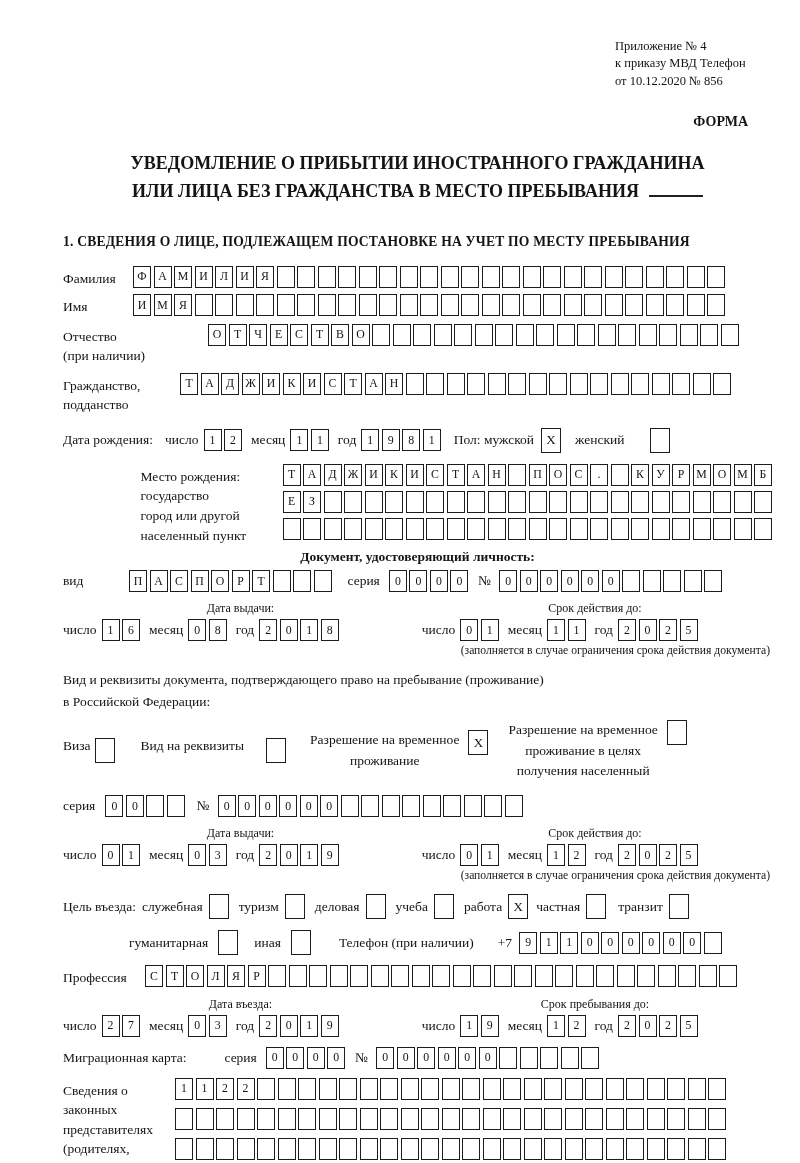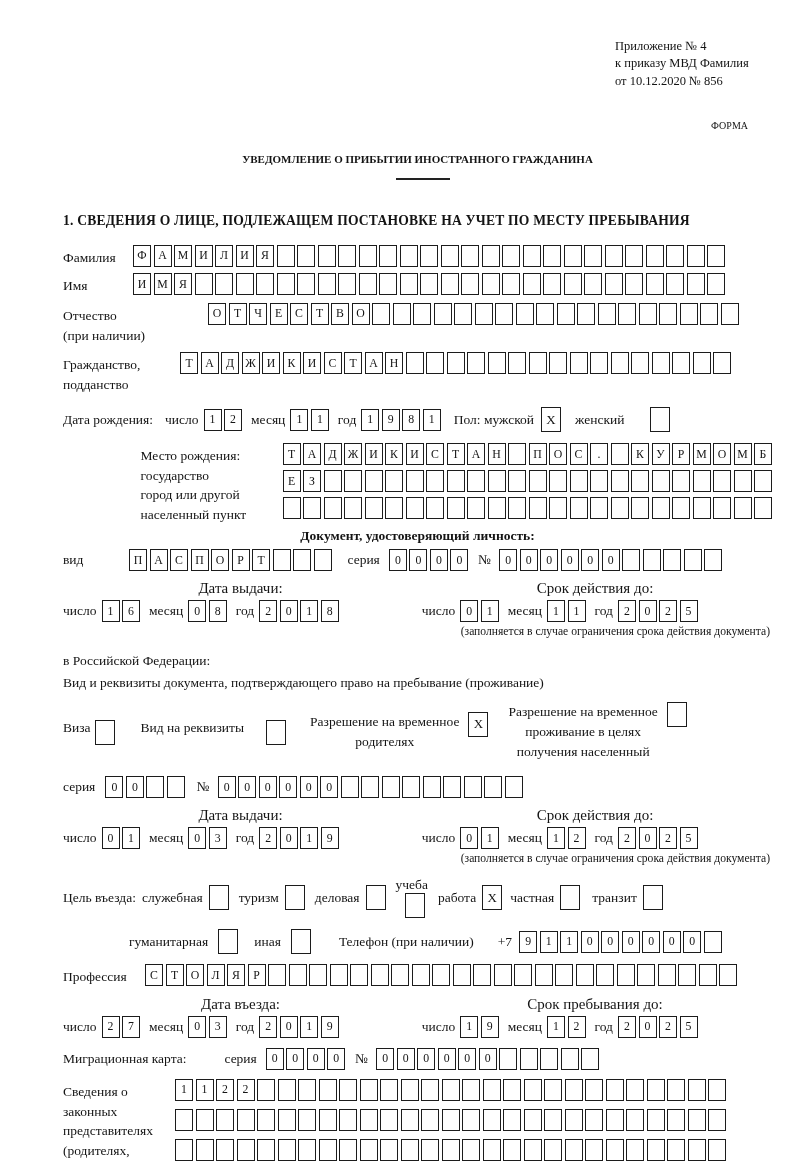--- a/index.html
+++ b/index.html
@@ -6,24 +6,24 @@
   body{
     width:800px;height:1163px;background:#ffffff;color:#141414;
     font-family:"Liberation Serif","DejaVu Serif",serif;
     overflow:hidden;
   }
   .page{box-sizing:border-box;width:800px;height:1163px;padding:38px 28px 0 63px;position:relative;}
 
   
   .appendix{margin-left:552px;font-size:12.5px;line-height:1.38;}
   .appendix .rev{font-size:11.8px;margin-top:5px;line-height:1.35;}
-  .forma{margin-top:30px;text-align:right;padding-right:24px;font-weight:normal;font-size:10px;}
+  .forma{margin-top:24px;text-align:right;padding-right:24px;font-weight:bold;font-size:14px;}
 
   
-  .title{margin-top:20px;text-align:center;font-weight:bold;font-size:11px;line-height:1.55;}
+  .title{margin-top:20px;text-align:center;font-weight:bold;font-size:18px;line-height:1.55;}
   .blank-line{display:inline-block;width:54px;border-bottom:2px solid #222;margin-left:10px;vertical-align:baseline;}
   .section{margin-top:28px;font-weight:bold;font-size:13.6px;letter-spacing:.2px;}
 
   
   .row{display:flex;align-items:flex-start;margin-top:7px;}
   .lab{font-size:13.5px;line-height:1.45;flex:none;padding-top:3px;}
   .lab div{white-space:nowrap;}
   .lw70{width:70px;}  .lw117{width:117px;} .lw145{width:145px;}
   .lw142{width:142px;} .lw82{width:82px;}  .lw112{width:112px;}
   .cells{display:flex;gap:2.5px;flex:none;}
@@ -36,21 +36,21 @@
   .cbox{
     box-sizing:border-box;width:20px;height:25px;border:1.7px solid #1c1c1c;background:#fff;
     display:inline-flex;align-items:center;justify-content:center;font-size:13px;flex:none;
   }
 
   
   .dline{display:flex;align-items:center;margin-top:7px;font-size:13.5px;}
   .dgroup{display:flex;align-items:center;}
   .dgroup .dl{margin-right:5px;}
   .dgroup .cells{margin-right:9px;}
-  .sublabels{display:flex;margin-top:9px;font-size:15px;}
+  .sublabels{display:flex;margin-top:9px;font-size:12px;}
   .sublabels .l{width:355px;text-align:center;}
   .sublabels .r{flex:1;text-align:center;}
   .note{font-size:11.6px;text-align:right;margin-top:3px;padding-right:2px;}
 
   .para{font-size:13.5px;margin-top:12px;line-height:1.6;}
 
   
   .optrow{display:flex;align-items:center;margin-top:8px;font-size:13.5px;}
   .opt{display:flex;align-items:flex-start;}
   .opt .cbox{margin-left:9px;}
@@ -63,30 +63,30 @@
 
   .center-bold{text-align:center;font-weight:bold;font-size:13.5px;margin-top:8px;}
 </style>
 </head>
 <body>
 
 <div class="page">
 
   <div class="appendix">
     <div>Приложение № 4</div>
-    <div>к приказу МВД Фамилия</div>
+    <div>к приказу МВД Телефон</div>
     <div>от 10.12.2020 № 856</div>
   </div>
 
   <div class="forma">ФОРМА</div>
 
   <div class="title">
     <div>УВЕДОМЛЕНИЕ О ПРИБЫТИИ ИНОСТРАННОГО ГРАЖДАНИНА</div>
     <div>
-      <span class="blank-line"></span>
+      <span>ИЛИ ЛИЦА БЕЗ ГРАЖДАНСТВА В МЕСТО ПРЕБЫВАНИЯ</span><span class="blank-line"></span>
     </div>
   </div>
 
   <div class="section">1. СВЕДЕНИЯ О ЛИЦЕ, ПОДЛЕЖАЩЕМ ПОСТАНОВКЕ НА УЧЕТ ПО МЕСТУ ПРЕБЫВАНИЯ</div>
 
   <div class="row" style="margin-top:16px;">
     <div class="lab lw70">Фамилия</div>
     <div class="cells">
         <span class="cell">Ф</span>
         <span class="cell">А</span>
@@ -421,37 +421,37 @@
           <span class="cell">2</span>
           <span class="cell">0</span>
           <span class="cell">2</span>
           <span class="cell">5</span>
         </span>
     </span>
   </div>
   <div class="note">(заполняется в случае ограничения срока действия документа)</div>
 
   <div class="para">
+    <div>Вид и реквизиты документа, подтверждающего право на пребывание (проживание)</div>
     <div>в Российской Федерации:</div>
-    <div>Вид и реквизиты документа, подтверждающего право на пребывание (проживание)</div>
   </div>
 
   <div class="optrow">
     <div class="opt">
       <span>Виза</span>
       <span class="cbox" style="margin-left:4px;"></span>
     </div>
     <div class="opt" style="margin-left:26px;">
       <span>Вид на реквизиты</span>
       <span class="cbox" style="margin-left:22px;"></span>
     </div>
     <div class="opt" style="margin-left:24px;">
       <div class="opt-text">
         <div>Разрешение на временное</div>
-        <div>родителях</div>
+        <div>проживание</div>
       </div>
       <span class="cbox">X</span>
     </div>
     <div class="opt" style="margin-left:20px;">
       <div class="opt-text">
         <div>Разрешение на временное</div>
         <div>проживание в целях</div>
         <div>получения населенный</div>
       </div>
       <span class="cbox"></span>
@@ -539,21 +539,21 @@
         <span class="cbox"></span>
       </span>
     <span class="pitem" style="margin-left:10px;">
         <span>туризм</span>
         <span class="cbox"></span>
       </span>
     <span class="pitem" style="margin-left:10px;">
         <span>деловая</span>
         <span class="cbox"></span>
       </span>
-    <span class="pitem" style="margin-left:10px;flex-direction:column;">
+    <span class="pitem" style="margin-left:10px;">
         <span>учеба</span>
         <span class="cbox"></span>
       </span>
     <span class="pitem" style="margin-left:10px;">
         <span>работа</span>
         <span class="cbox">X</span>
       </span>
     <span class="pitem" style="margin-left:8px;">
         <span>частная</span>
         <span class="cbox"></span>

